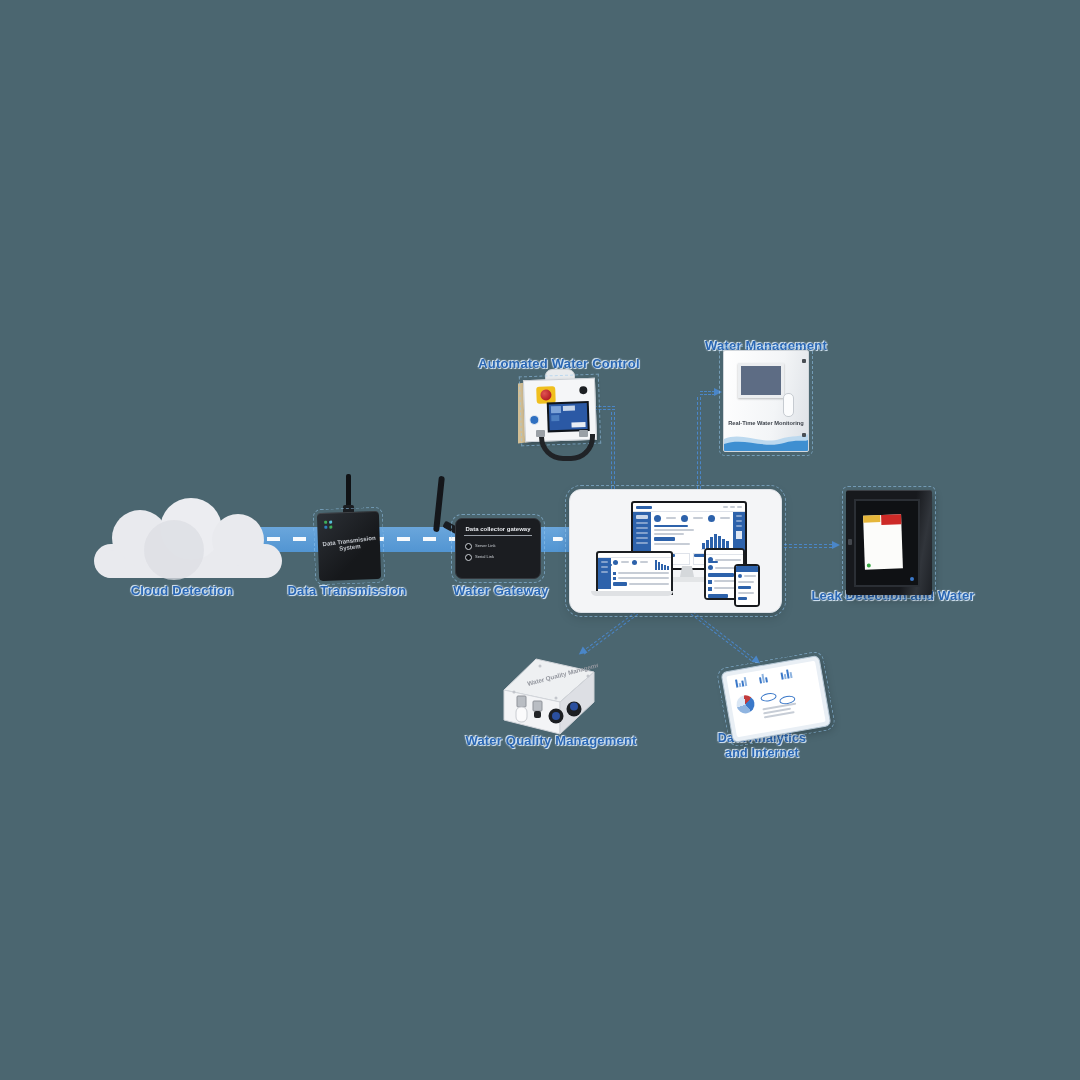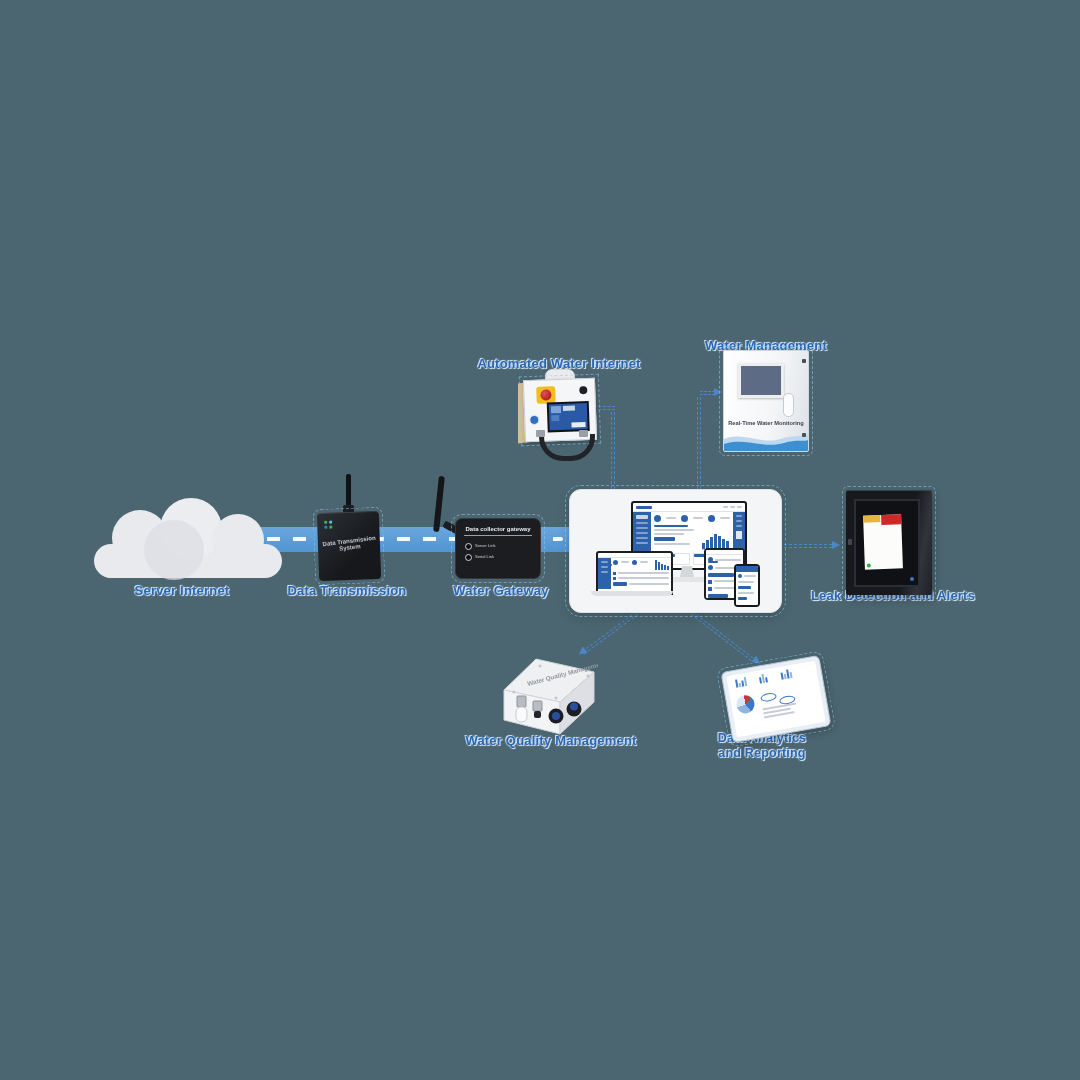--- a/index.html
+++ b/index.html
@@ -163,21 +163,21 @@
   <div class="abs cloud">
     <svg width="200" height="84" viewBox="0 0 200 84">
       <rect x="6" y="46" width="188" height="34" rx="17" fill="#e9eaee"></rect>
       <circle cx="52" cy="40" r="28" fill="#e9eaee"></circle>
       <circle cx="103" cy="31" r="31" fill="#ecedf1"></circle>
       <circle cx="150" cy="42" r="26" fill="#e9eaee"></circle>
       <circle cx="86" cy="52" r="30" fill="#dcdde3" opacity="0.75"></circle>
       <circle cx="24" cy="66" r="14" fill="#e9eaee"></circle>
     </svg>
   </div>
-  <div class="lbl" style="left:182px;top:583px;">Server Internet</div>
+  <div class="lbl" style="left:182px;top:583px;">Cloud Detection</div>
 
   <div class="abs dt">
     <div class="dt-ant"></div>
     <div class="dt-ant-base"></div>
     <div class="dt-body traced">
       <span class="dt-led" style="left:7px;top:8px;background:#3fae5a;"></span>
       <span class="dt-led" style="left:12px;top:8px;background:#57c0d8;"></span>
       <span class="dt-led" style="left:7px;top:13px;background:#2e7fbe;"></span>
       <span class="dt-led" style="left:12px;top:13px;background:#3fae5a;"></span>
       <div class="dt-text">
@@ -373,21 +373,21 @@
           <span style="position:absolute;left:2px;top:11px;width:8px;height:6px;background:#4c7ec0;"></span>
           <span style="position:absolute;right:2px;bottom:2px;width:14px;height:5px;background:#e8edf4;"></span>
         </div>
       </div>
       <div class="awc-btn"></div>
     </div>
     <div class="awc-hose"></div>
     <div class="awc-clamp" style="left:21px;"></div>
     <div class="awc-clamp" style="left:64px;"></div>
   </div>
-  <div class="lbl" style="left:559px;top:356px;">Automated Water Internet</div>
+  <div class="lbl" style="left:559px;top:356px;">Automated Water Control</div>
 
   <div class="abs wm traced">
     <div class="wm-screen"></div>
     <div class="wm-handle"></div>
     <div class="wm-text">Real-Time Water Monitoring</div>
     <svg style="position:absolute;left:0;bottom:0;" width="84" height="22" viewBox="0 0 84 22">
       <path d="M0,10 C18,2 38,16 56,10 C68,6 78,8 84,5 L84,22 L0,22 Z" fill="#bcd9ef"></path>
       <path d="M0,15 C20,8 40,20 60,14 C72,10 80,13 84,11 L84,22 L0,22 Z" fill="#3e8fd1"></path>
     </svg>
     <span class="wm-dot" style="top:8px;"></span>
@@ -399,21 +399,21 @@
     <div class="leak-frame">
       <div class="leak-screen">
         <span class="leak-y"></span>
         <span class="leak-r"></span>
         <span class="leak-g"></span>
       </div>
       <span class="leak-b"></span>
     </div>
     <span class="leak-hinge"></span>
   </div>
-  <div class="lbl" style="left:893px;top:588px;">Leak Detection and Alerts</div>
+  <div class="lbl" style="left:893px;top:588px;">Leak Detection and Water</div>
 
   <div class="abs wq">
     <svg width="98" height="86" viewBox="0 0 98 86">
       <polygon points="4,40 36,9 94,22 60,52" fill="#eef0f2" stroke="#d2d5da" stroke-width="1"></polygon>
       <polygon points="4,40 60,52 60,84 4,70" fill="#f3f4f6" stroke="#d2d5da" stroke-width="1"></polygon>
       <polygon points="60,52 94,22 94,52 60,84" fill="#dddfe4" stroke="#cfd2d7" stroke-width="1"></polygon>
       <circle cx="14" cy="42" r="1.5" fill="#c3c6cc"></circle>
         <circle cx="40" cy="16" r="1.5" fill="#c3c6cc"></circle>
       <circle cx="88" cy="26" r="1.5" fill="#c3c6cc"></circle>
         <circle cx="56" cy="48" r="1.5" fill="#c3c6cc"></circle>
@@ -452,16 +452,16 @@
       <div class="da-pie"></div>
       <div class="da-oval" style="left:30px;top:24px;"></div>
       <div class="da-oval" style="left:48px;top:30px;"></div>
       <span class="gline" style="position:absolute;left:30px;top:38px;width:34px;"></span>
       <span class="gline" style="position:absolute;left:30px;top:42px;width:28px;"></span>
       <span class="gline" style="position:absolute;left:30px;top:46px;width:31px;"></span>
     </div>
   </div>
   <div class="lbl two" style="left:762px;top:731px;">
     <span>Data Analytics</span><br>
-    <span>and Reporting</span>
+    <span>and Internet</span>
   </div>
 
 </div>
 
 </body></html>

